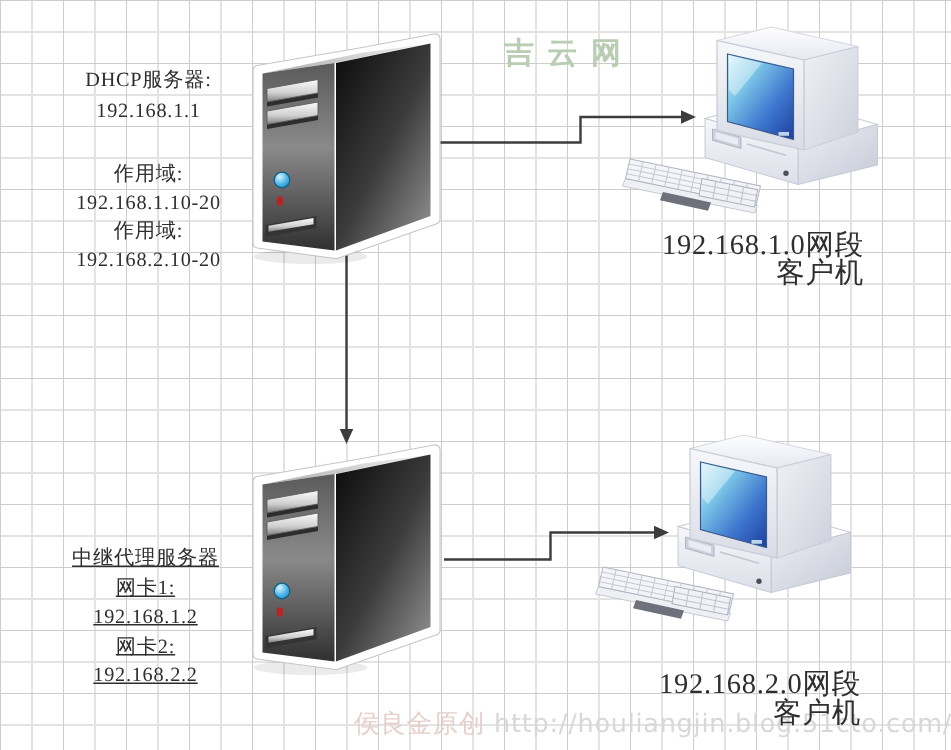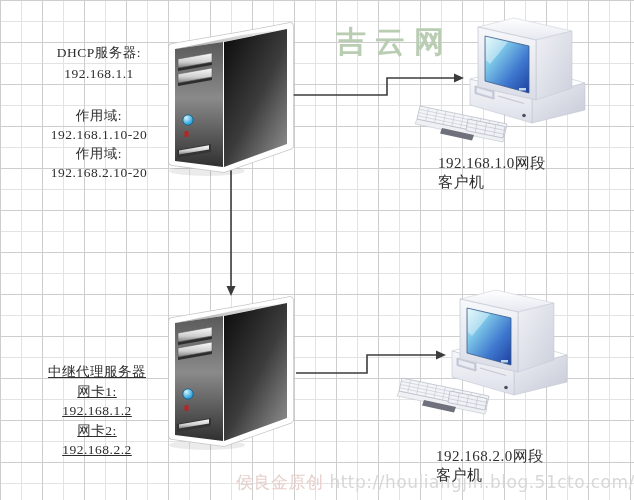--- a/index.html
+++ b/index.html
@@ -14,25 +14,25 @@
     font-family:"Liberation Serif","DejaVu Serif",serif;
     color:#2e2e2e;
   }
   .abs{position:absolute;}
   .txtblock{text-align:center;font-size:13.5px;letter-spacing:0.5px;z-index:4;}
   .txtblock div{white-space:nowrap;}
   .tb-top div{height:21px;line-height:21px;}
   .tb-top .gap{height:22px;}
   .tb-top .tight{height:19px;line-height:19px;}
   .tb-bottom div{height:19.5px;line-height:19.5px;}
-  .client-label{text-align:left;font-size:15px;letter-spacing:0.5px;z-index:4;}
+  .client-label{text-align:right;font-size:19px;letter-spacing:0.5px;z-index:4;}
   .client-label div{height:19px;line-height:19px;white-space:nowrap;}
   .wm-site{
     z-index:1;font-family:"DejaVu Sans","Liberation Sans",sans-serif;
-    font-weight:bold;font-size:30px;letter-spacing:9px;color:#b9cdb3;
+    font-weight:bold;font-size:20px;letter-spacing:9px;color:#b9cdb3;
     white-space:nowrap;
   }
   .wm-bottom{
     z-index:1;font-family:"DejaVu Sans","Liberation Sans",sans-serif;
     font-size:17px;letter-spacing:0.5px;white-space:nowrap;
   }
   .wm-author{color:#e6cfca;text-align:right;}
   .wm-url{color:#d8d8d8;}
   .icon-layer{z-index:3;}
   .connector-layer{z-index:2;pointer-events:none;}

